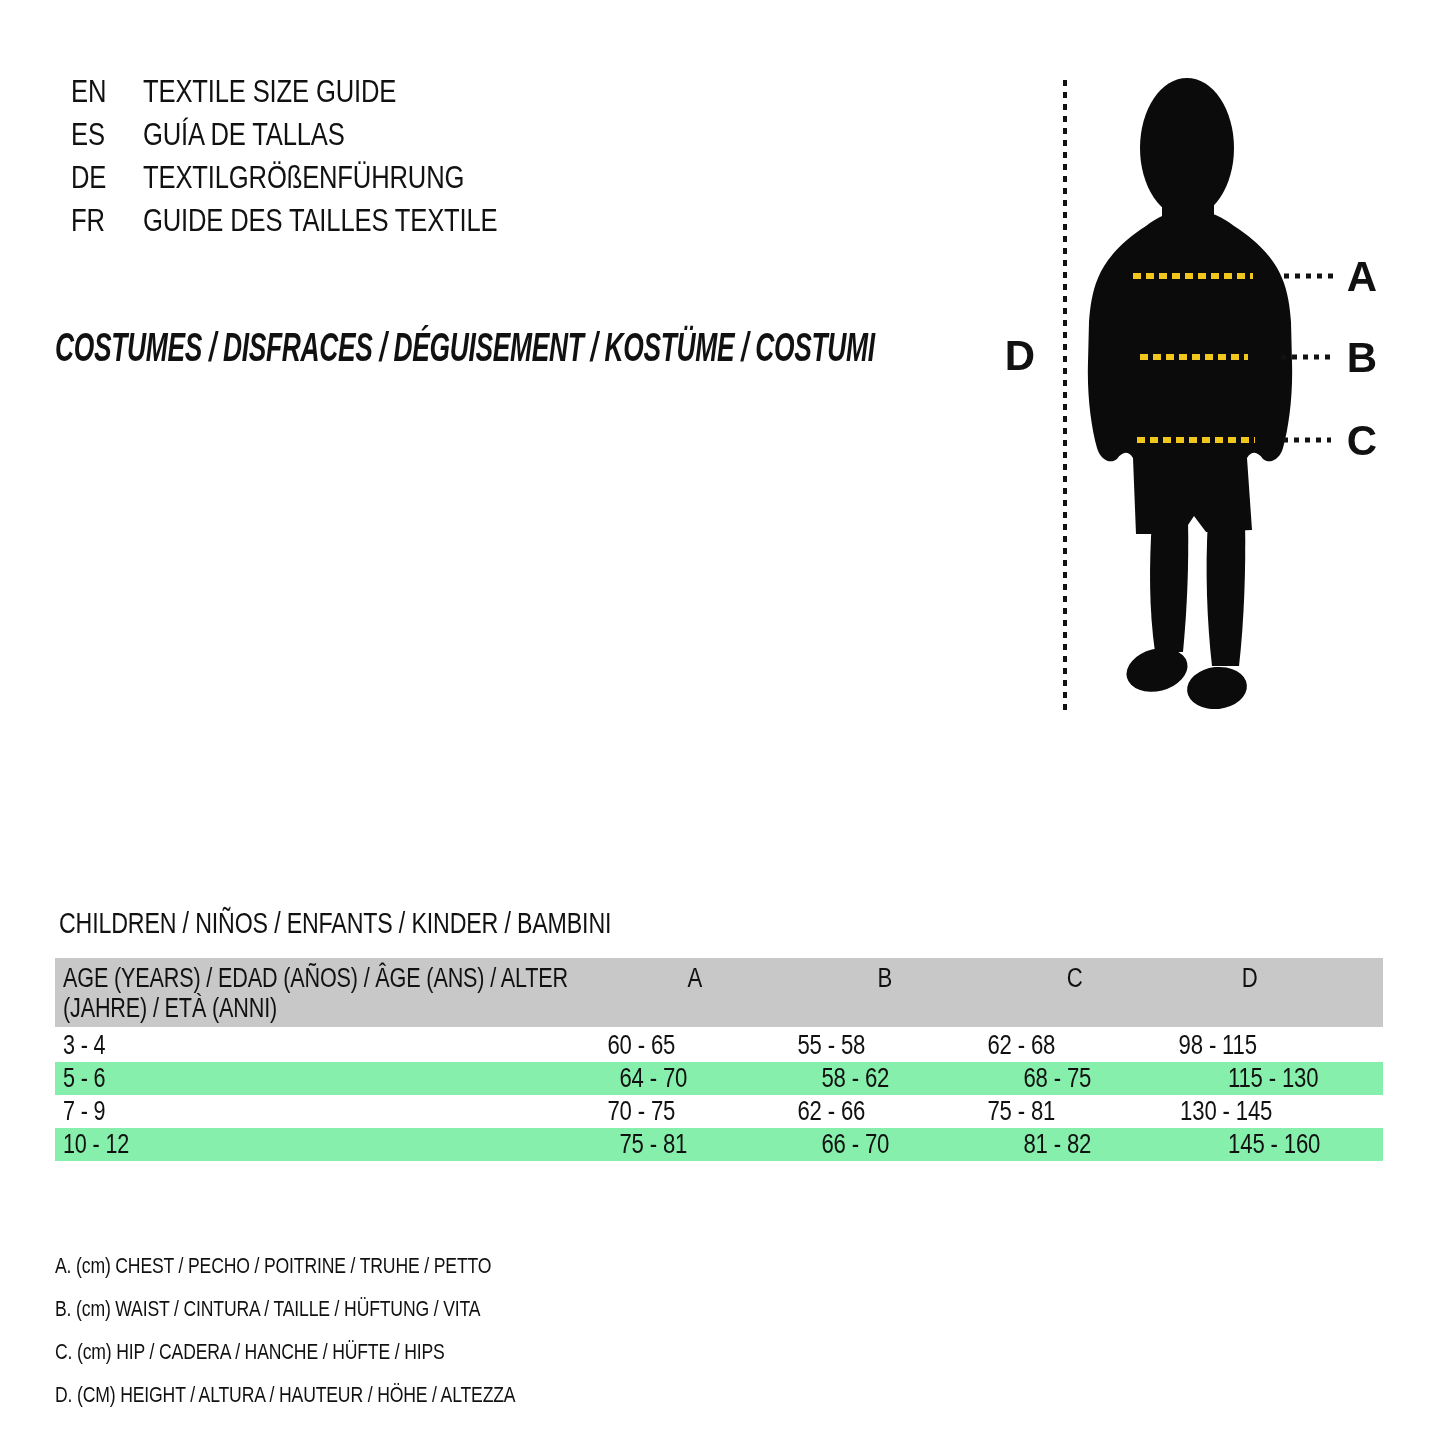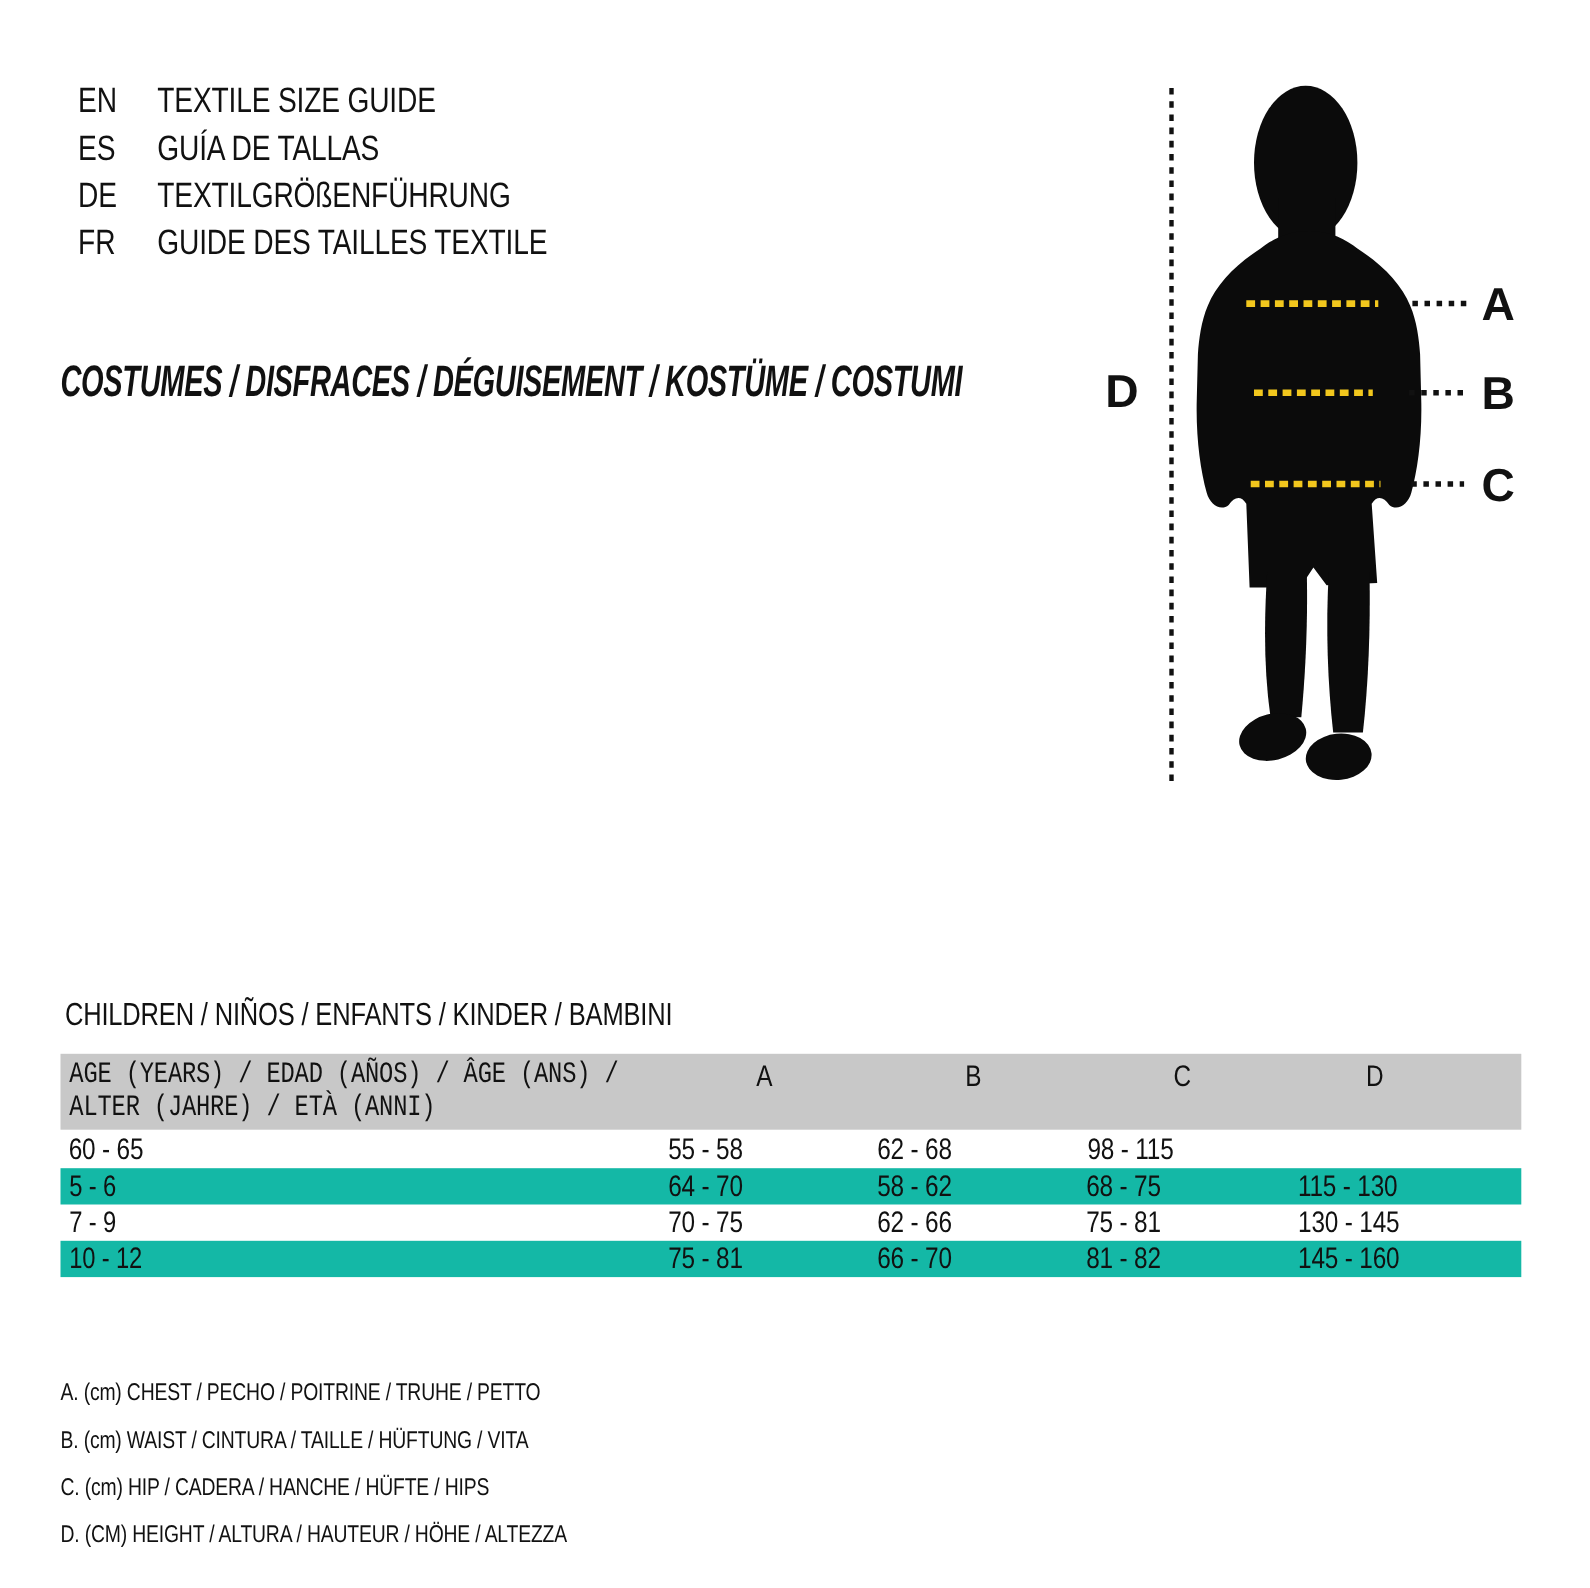--- a/index.html
+++ b/index.html
@@ -99,26 +99,25 @@
   #table-header {
     background: #c8c8c8;
     min-height: 67px;
     padding-top: 5px;
     padding-bottom: 4px;
     margin-bottom: 2px;
   }
   #table-header .age-h {
     padding-left: 8px;
     line-height: 30px;
-    font-family: Liberation Mono, monospace;
   }
   #table-header .age-h .cond { white-space: normal; width: 660px; line-height: 30px; }
   .col-h { text-align: center; line-height: 30px; }
   .t-row { height: 33px; line-height: 33px; }
-  .t-row.alt { background: #14b8a6; }
+  .t-row.alt { background: #86efac; gap: 12px; }
   .age-cell { padding-left: 8px; }
   .val-cell { }
 
   
   #legend {
     position: absolute;
     left: 55px;
     top: 1244px;
     font-size: 22px;
     line-height: 43px;
@@ -213,20 +212,21 @@
         <span class="cond">AGE (YEARS) / EDAD (AÑOS) / ÂGE (ANS) / ALTER (JAHRE) / ETÀ (ANNI)</span>
       </div>
       <div class="col-h"><span class="cond-c">A</span></div>
       <div class="col-h"><span class="cond-c">B</span></div>
       <div class="col-h"><span class="cond-c">C</span></div>
       <div class="col-h"><span class="cond-c">D</span></div>
       <div></div>
     </div>
 
     <div class="t-grid t-row">
+      <div class="age-cell"><span class="cond">3 - 4</span></div>
       <div class="val-cell"><span class="cond-c">60 - 65</span></div>
       <div class="val-cell"><span class="cond-c">55 - 58</span></div>
       <div class="val-cell"><span class="cond-c">62 - 68</span></div>
       <div class="val-cell"><span class="cond-c">98 - 115</span></div>
       <div></div>
     </div>
     <div class="t-grid t-row alt">
       <div class="age-cell"><span class="cond">5 - 6</span></div>
       <div class="val-cell"><span class="cond-c">64 - 70</span></div>
       <div class="val-cell"><span class="cond-c">58 - 62</span></div>

